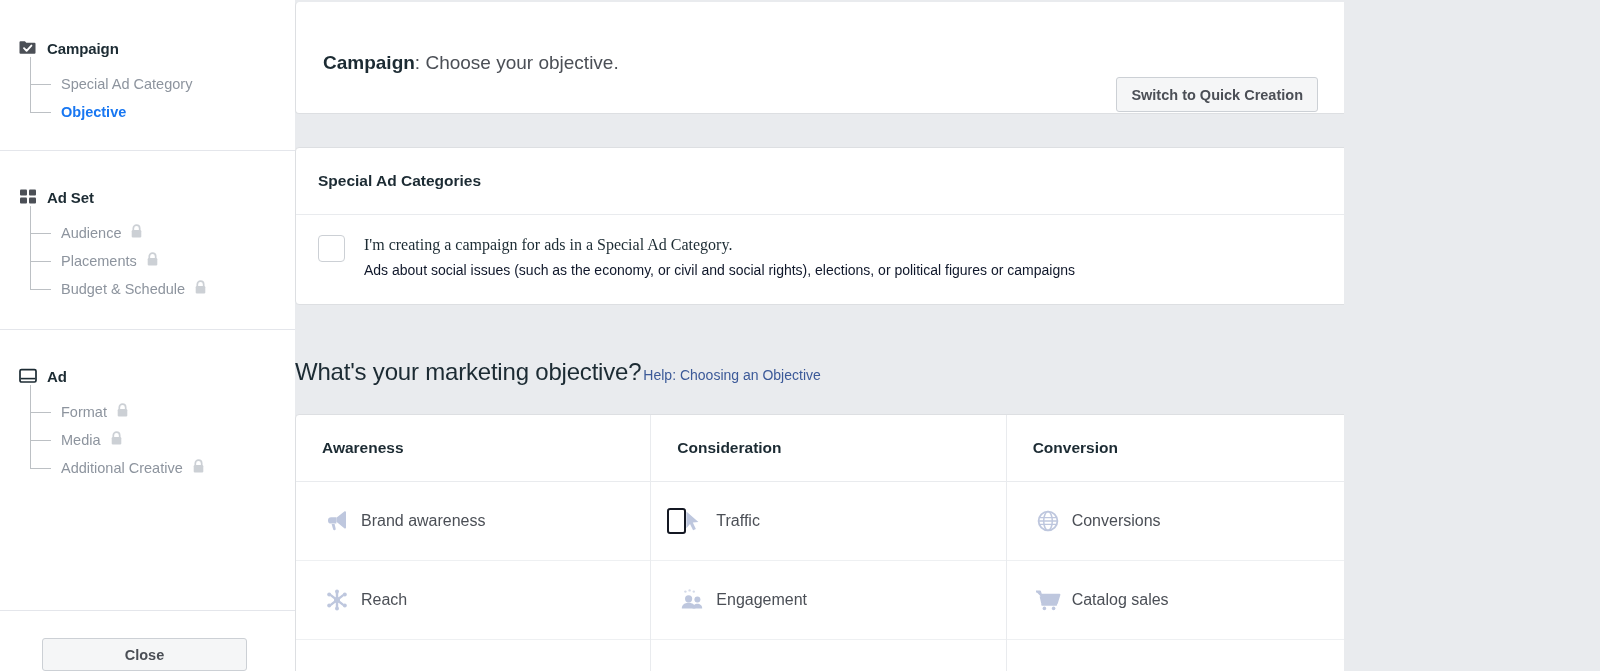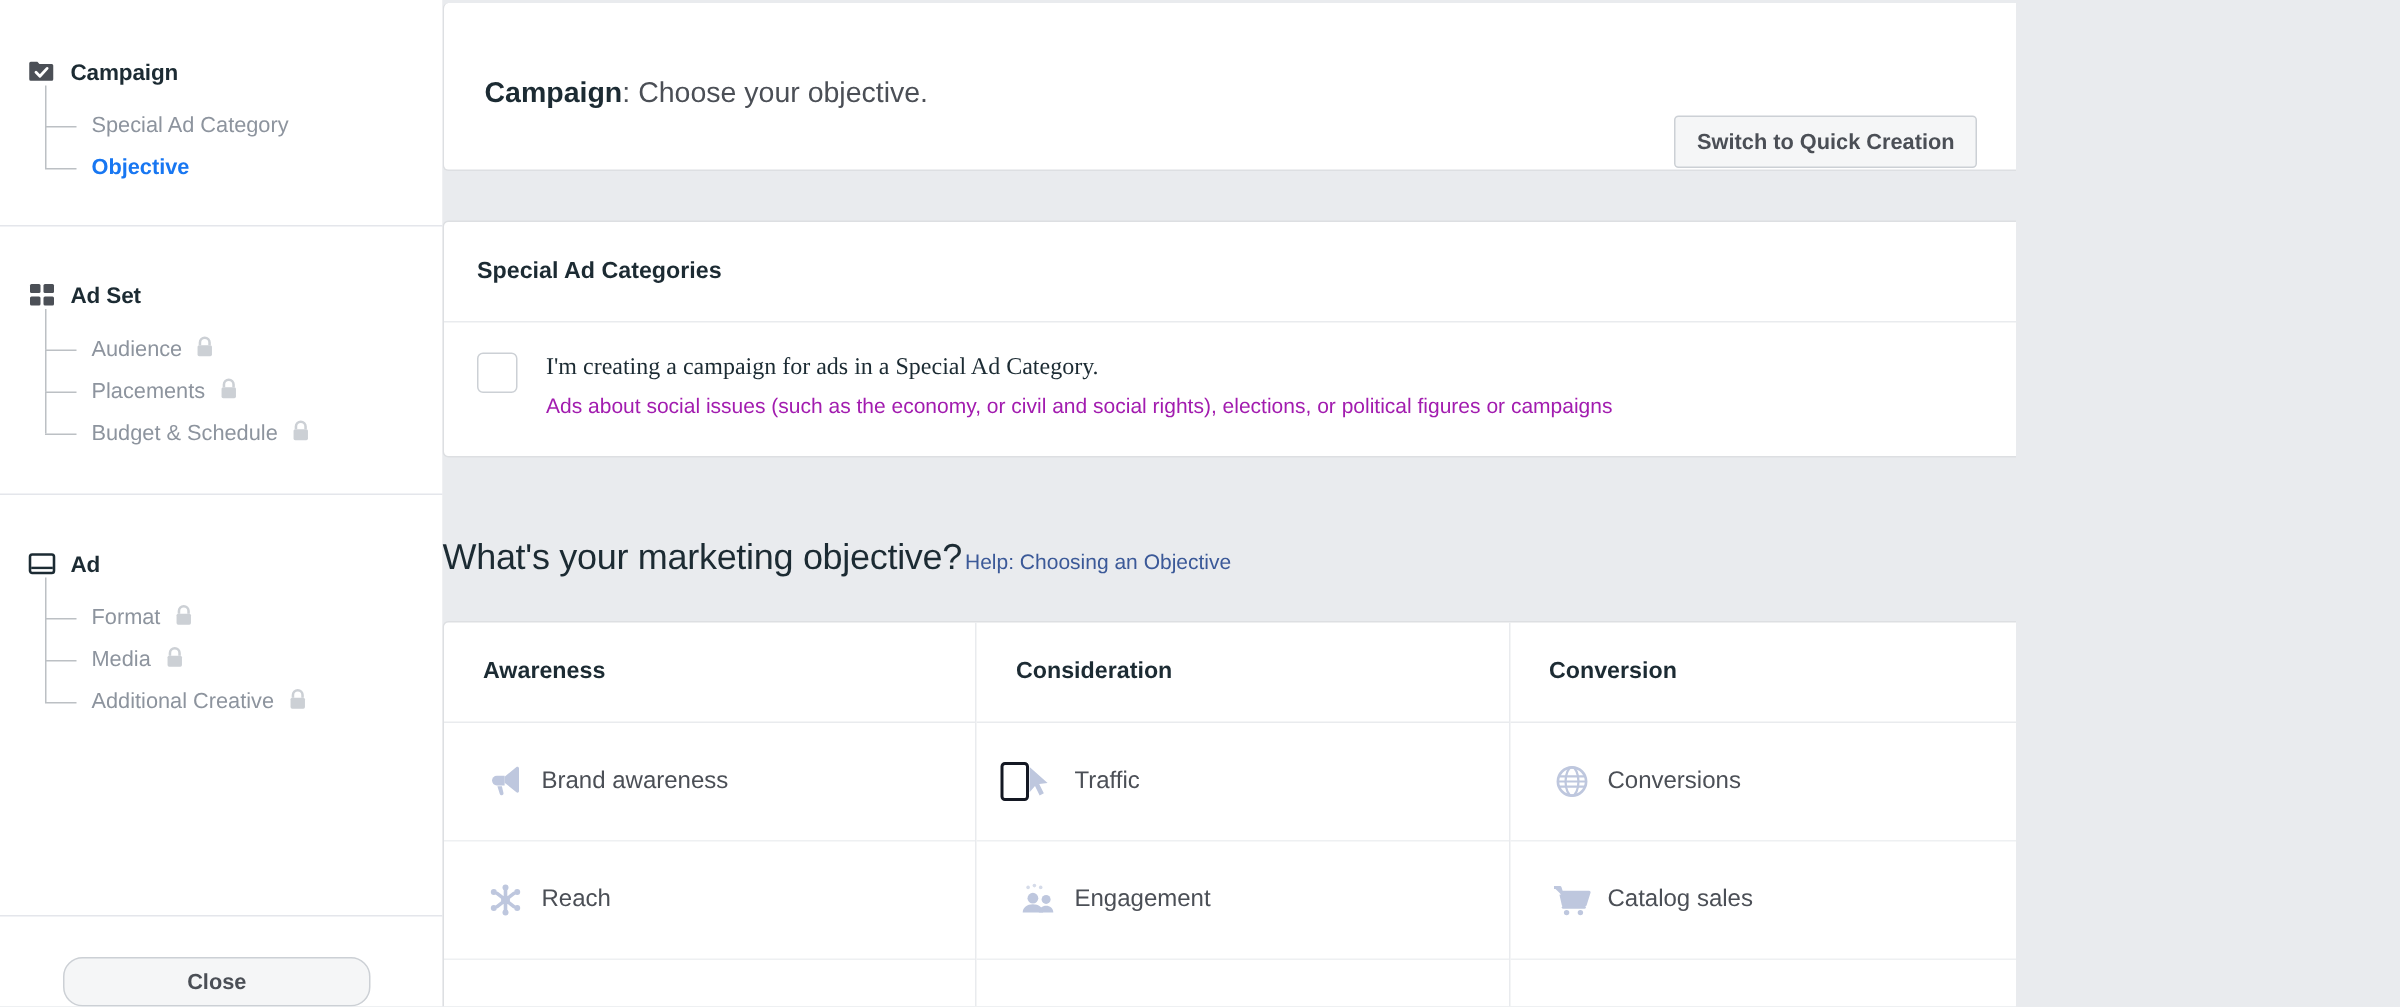--- a/index.html
+++ b/index.html
@@ -60,21 +60,21 @@
 
   .close-wrap {
     border-top: 1px solid #e4e6eb;
     padding: 27px 42px 0 42px;
     margin-top: auto;
   }
   .close-btn {
     width: 205px; height: 33px;
     background: #f5f6f7;
     border: 1px solid #ccd0d5;
-    border-radius: 13px;
+    border-radius: 3px;
     font-family: "Liberation Sans", sans-serif;
     font-size: 14.5px; font-weight: bold;
     color: #4b4f56;
     cursor: pointer;
     display: flex; align-items: center; justify-content: center;
   }
 
   
   .main {
     flex: 1 1 auto;
@@ -141,21 +141,21 @@
     width: 27px; height: 27px;
     border: 1px solid #ccd0d5;
     border-radius: 4px;
     background: #fff;
     flex: 0 0 27px;
     margin-top: 1px;
     cursor: pointer;
   }
   .sac-texts { margin-left: 19px; }
   .sac-line1 { font-size: 16px; color: #1c2b33; line-height: 22px; font-family: Liberation Serif, serif; }
-  .sac-line2 { font-size: 14px; color: #a21caf; margin-top: 5px; line-height: 18px; }
+  .sac-line2 { font-size: 14px; color: #0f172a; margin-top: 5px; line-height: 18px; }
 
   
   .obj-heading {
     position: absolute; left: 0; top: 358px;
     display: flex; align-items: baseline; gap: 2px;
   }
   .obj-heading h1 {
     font-size: 24px; font-weight: normal; color: #1c2b33;
     letter-spacing: -0.2px;
   }

